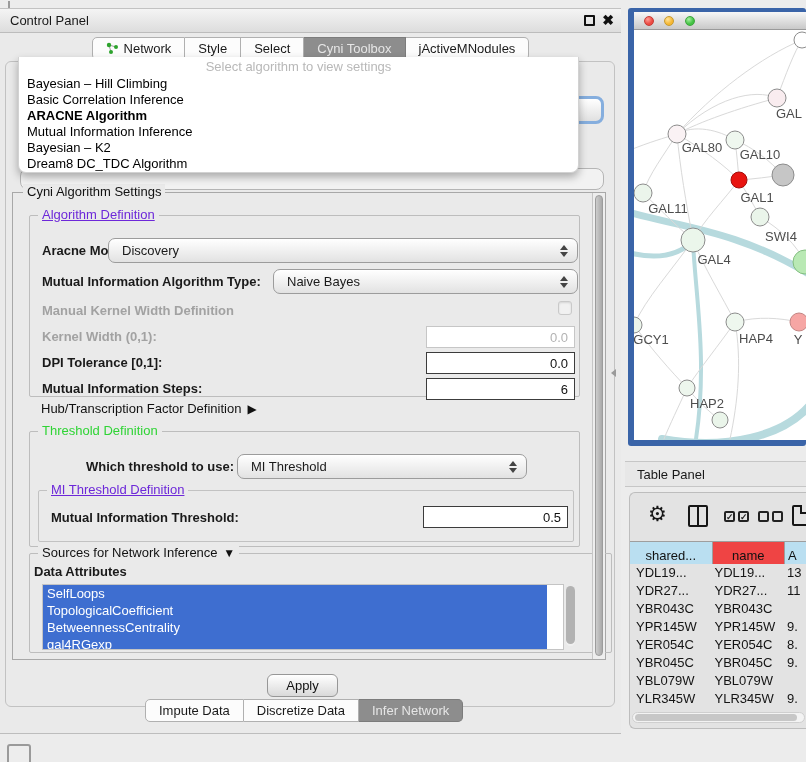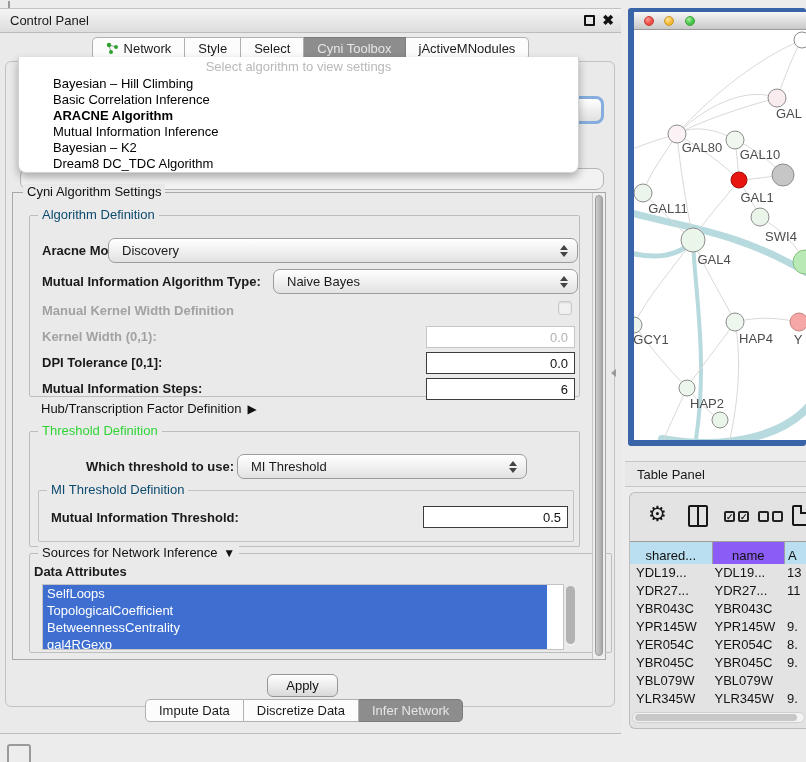--- a/index.html
+++ b/index.html
@@ -37,36 +37,36 @@
   .bg-combo-focus { position:absolute; left:560px; top:96px; width:44px; height:28px;
     border:3px solid #85aede; border-radius:8px; background:linear-gradient(#fff,#e0e0e0); z-index:5; }
   .bg-panel-bar { position:absolute; left:20px; top:168px; width:584px; height:22px;
     border:1px solid #b5b5b5; border-radius:8px; background:#f2f2f2; z-index:5; }
 
   
   .dropdown { position:absolute; left:18px; top:57px; width:561px; height:116px;
     background:#fff; border:1px solid #d2d2d2; border-top:none;
     border-radius:0 0 8px 8px; box-shadow:0 4px 9px rgba(0,0,0,.30); z-index:50; }
   .dd-placeholder { height:19px; line-height:19px; text-align:center; color:#b8b8b8; font-size:13px; }
-  .dd-item { height:16px; line-height:16px; padding-left:2px; font-size:13px; color:#000;margin-left:32px; }
+  .dd-item { height:16px; line-height:16px; padding-left:8px; font-size:13px; color:#000; }
   .dd-item.bold { font-weight:bold; }
 
   
   .settings-pane { position:absolute; left:12px; top:192px; width:594px; height:468px;
     border:1px solid #a8a8a8; background:#eaeaea; z-index:10; }
   .settings-label { position:absolute; left:10px; top:-9px; background:#eaeaea; padding:0 4px;
     font-size:13px; color:#111; z-index:12; }
   .vscroll { position:absolute; right:0; top:0; bottom:0; width:13px; background:#eeeeee;
     border-left:1px solid #c6c6c6; }
   .vscroll .thumb { position:absolute; left:2px; top:2px; width:8px; height:calc(100% - 5px);
     border-radius:5px; background:linear-gradient(90deg,#cdcdcd,#a9a9a9); border:1px solid #9c9c9c; }
 
   .groupbox { position:absolute; border:1px solid #bdbdbd; border-radius:2px; }
   .legend { position:absolute; top:-9px; left:8px; background:#eaeaea; padding:0 4px; font-size:13px; }
-  .legend.blue { color:#0c4a6e; }
+  .legend.blue { color:#6d28d9;text-decoration:underline; }
   .legend.green { color:#2fd435;text-align:right; }
   .legend.black { color:#111; }
 
   .flabel { position:absolute; font-weight:bold; font-size:13px; white-space:nowrap; }
   .flabel.dim { color:#a2a2a2; }
 
   .combo { position:absolute; height:25px; border:1px solid #9c9c9c; border-radius:7px;
     background:linear-gradient(#ffffff,#e2e2e2); display:flex; align-items:center;
     padding:0 24px 0 13px; font-size:13px; box-shadow:inset 0 1px 0 #fff; }
   .combo .arrows { position:absolute; right:9px; top:50%; transform:translateY(-50%);
@@ -131,21 +131,21 @@
   .cb { width:11px; height:11px; border:2px solid #222; border-radius:2px; font-size:9px;
     line-height:8px; text-align:center; color:#222; font-weight:bold; }
   .icon-doc { position:absolute; left:162px; top:6px; width:17px; height:21px;
     border:2px solid #161616; border-radius:2px; background:#e3e3e3; }
   .icon-doc::after { content:""; position:absolute; right:-2px; top:-2px; width:7px; height:7px;
     background:#e3e3e3; border-left:2px solid #161616; border-bottom:2px solid #161616; }
 
   .tp-header { position:absolute; left:0; top:48px; width:100%; height:28px; display:flex;
     border-top:1px solid #9e9e9e; border-bottom:1px solid #8e8e8e; }
   .th { height:100%; display:flex; align-items:center; justify-content:center;
-    background:#8b5cf6; border-right:1px solid #9e9e9e; font-size:13px; color:#111; overflow:hidden; }
+    background:#ef4444; border-right:1px solid #9e9e9e; font-size:13px; color:#111; overflow:hidden; }
   .th.accent { background:#badff1; }
   .th:nth-child(1){ width:83px; } .th:nth-child(2){ width:73px; } .th:nth-child(3){ width:21px; border-right:none; justify-content:flex-start; padding-left:3px;}
 
   .tp-rows { position:absolute; left:0; top:71px; width:100%; height:142px; overflow:hidden; background:#e3e3e3; }
   .tr { display:flex; height:18px; line-height:18px; font-size:13px; color:#141414; }
   .td { overflow:hidden; white-space:nowrap; }
   .td:nth-child(1){ width:83px; padding-left:6px; } .td:nth-child(2){ width:73px; padding-left:2px; } .td:nth-child(3){ width:21px; padding-left:2px; }
 
   .hscroll { position:absolute; left:2px; top:219px; width:173px; height:11px;
     background:#f3f3f3; border:1px solid #cfcfcf; border-radius:6px; }

